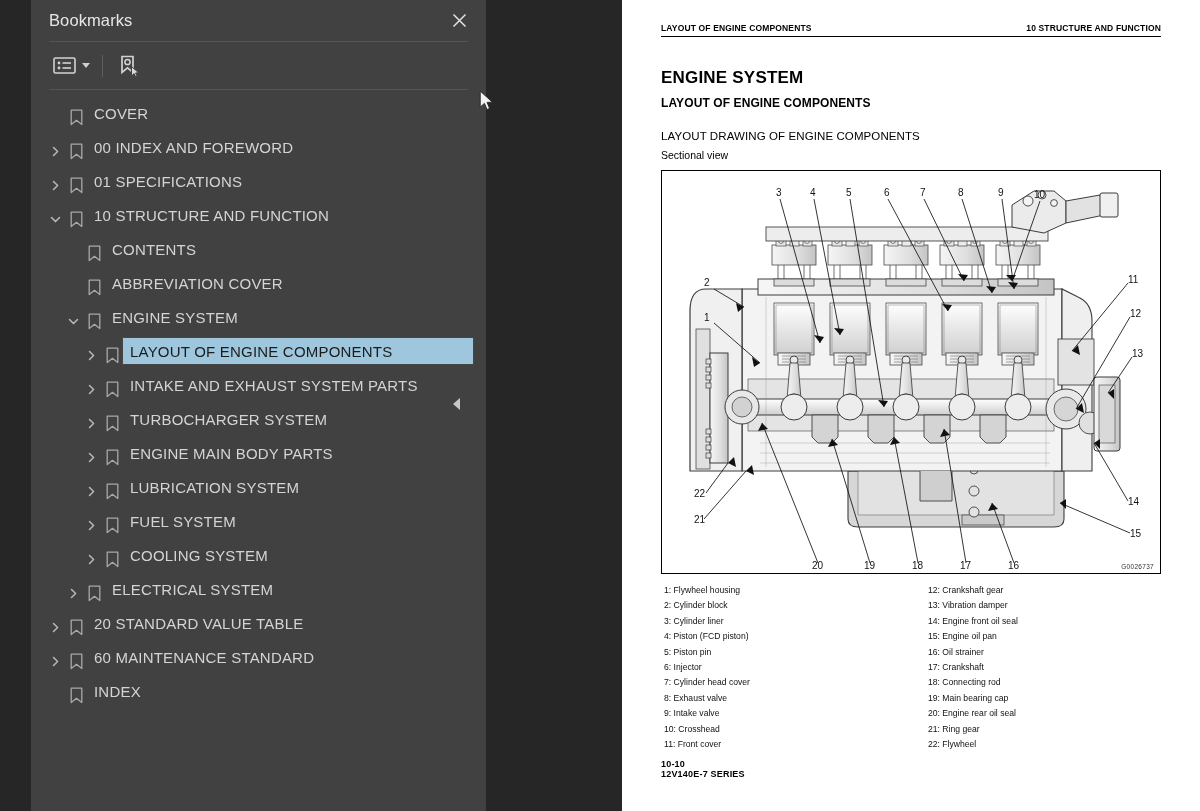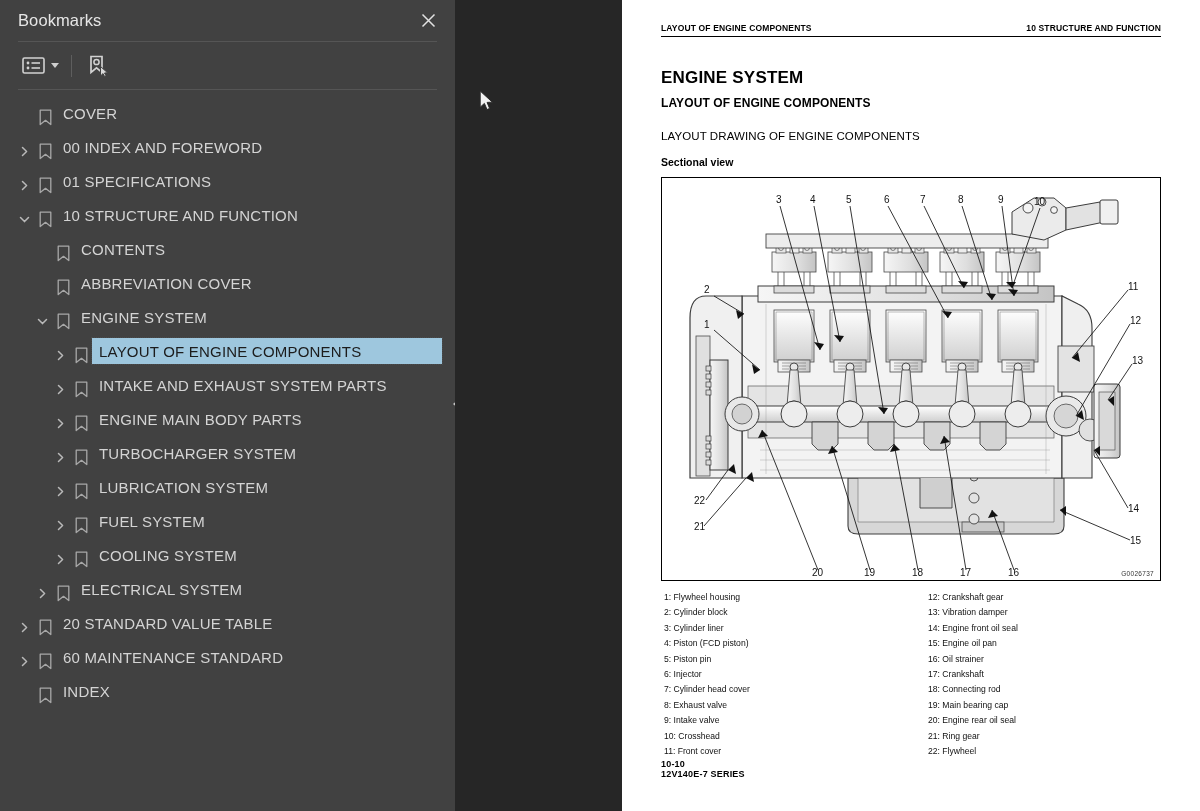--- a/index.html
+++ b/index.html
@@ -3,21 +3,21 @@
 <meta charset="utf-8">
 <title>PDF Viewer — Bookmarks</title>
 <style>
   * { box-sizing: border-box; margin: 0; padding: 0; }
   html, body {
     width: 1200px; height: 811px;
     overflow: hidden;
     background: #262626;
     font-family: "Liberation Sans", sans-serif;
   }
-  #app { position: relative; width: 1200px; height: 811px; display: flex; }
+  #app { position: relative; width: 1200px; height: 811px; display: flex; padding-left: 31px; }
 
   
   #bookmarks-panel {
     width: 455px; height: 811px;
     background: #414141;
     position: relative;
     flex: 0 0 455px;
     overflow: hidden;
   }
   .panel-header {
@@ -183,22 +183,22 @@
     letter-spacing: .1px;
   }
   .doc-h3 {
     font-size: 11.5px;
     font-weight: normal;
     margin-top: 20px;
     letter-spacing: .1px;
   }
   .doc-h4 {
     font-size: 10.5px;
-    font-weight: bold;
-    margin-top: 14px;
+    font-weight: normal;
+    margin-top: 7px;
   }
   #figure-box {
     margin-top: 9px;
     border: 1px solid #000;
     height: 404px;
     position: relative;
     overflow: hidden;
     background: #fff;
   }
   #figure-id {
@@ -410,36 +410,36 @@
             <svg width="11" height="11" viewBox="0 0 11 11">
               <path fill="none" stroke="#b9b9b9" stroke-width="1.5" stroke-linecap="round" stroke-linejoin="round" d="M3.5 1.5 L7.6 5.5 L3.5 9.5"></path>
             </svg>
           </span>
           <span class="bm-icon">
             <svg width="13" height="17" viewBox="0 0 13 17">
               <path d="M1.2 1.2 h10.6 v14.4 l-5.3 -4.3 -5.3 4.3 z" fill="none" stroke="#a8a8a8" stroke-width="1.3" stroke-linejoin="round"></path>
             </svg>
           </span>
           <span class="label-wrap">
+            <span class="tree-label">TURBOCHARGER SYSTEM</span>
+          </span>
+        </div>
+        <div class="tree-row lvl2">
+          <span class="twisty">
+            <svg width="11" height="11" viewBox="0 0 11 11">
+              <path fill="none" stroke="#b9b9b9" stroke-width="1.5" stroke-linecap="round" stroke-linejoin="round" d="M3.5 1.5 L7.6 5.5 L3.5 9.5"></path>
+            </svg>
+          </span>
+          <span class="bm-icon">
+            <svg width="13" height="17" viewBox="0 0 13 17">
+              <path d="M1.2 1.2 h10.6 v14.4 l-5.3 -4.3 -5.3 4.3 z" fill="none" stroke="#a8a8a8" stroke-width="1.3" stroke-linejoin="round"></path>
+            </svg>
+          </span>
+          <span class="label-wrap">
             <span class="tree-label">ENGINE MAIN BODY PARTS</span>
-          </span>
-        </div>
-        <div class="tree-row lvl2">
-          <span class="twisty">
-            <svg width="11" height="11" viewBox="0 0 11 11">
-              <path fill="none" stroke="#b9b9b9" stroke-width="1.5" stroke-linecap="round" stroke-linejoin="round" d="M3.5 1.5 L7.6 5.5 L3.5 9.5"></path>
-            </svg>
-          </span>
-          <span class="bm-icon">
-            <svg width="13" height="17" viewBox="0 0 13 17">
-              <path d="M1.2 1.2 h10.6 v14.4 l-5.3 -4.3 -5.3 4.3 z" fill="none" stroke="#a8a8a8" stroke-width="1.3" stroke-linejoin="round"></path>
-            </svg>
-          </span>
-          <span class="label-wrap">
-            <span class="tree-label">TURBOCHARGER SYSTEM</span>
           </span>
         </div>
         <div class="tree-row lvl2">
           <span class="twisty">
             <svg width="11" height="11" viewBox="0 0 11 11">
               <path fill="none" stroke="#b9b9b9" stroke-width="1.5" stroke-linecap="round" stroke-linejoin="round" d="M3.5 1.5 L7.6 5.5 L3.5 9.5"></path>
             </svg>
           </span>
           <span class="bm-icon">
             <svg width="13" height="17" viewBox="0 0 13 17">

